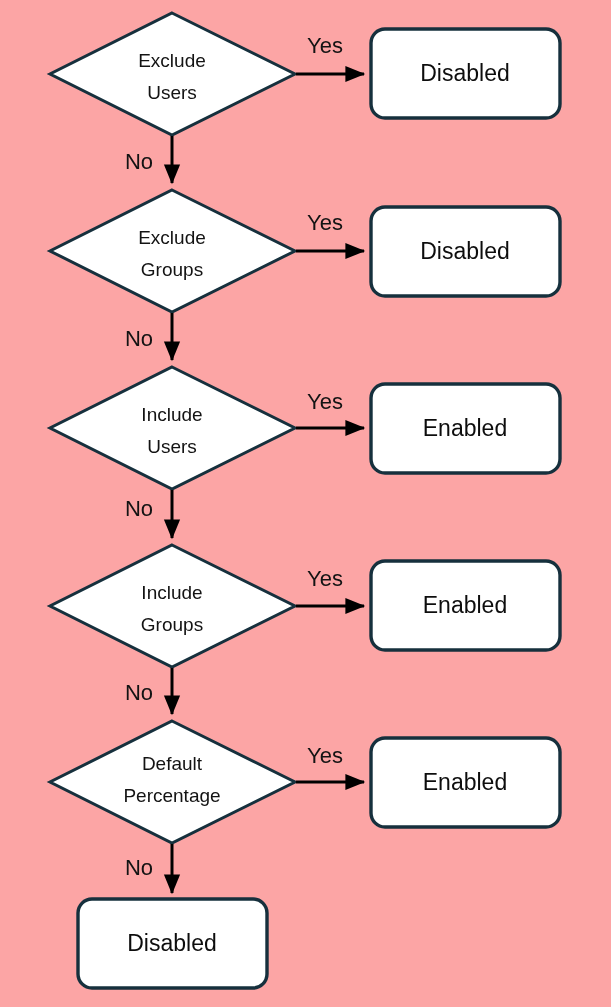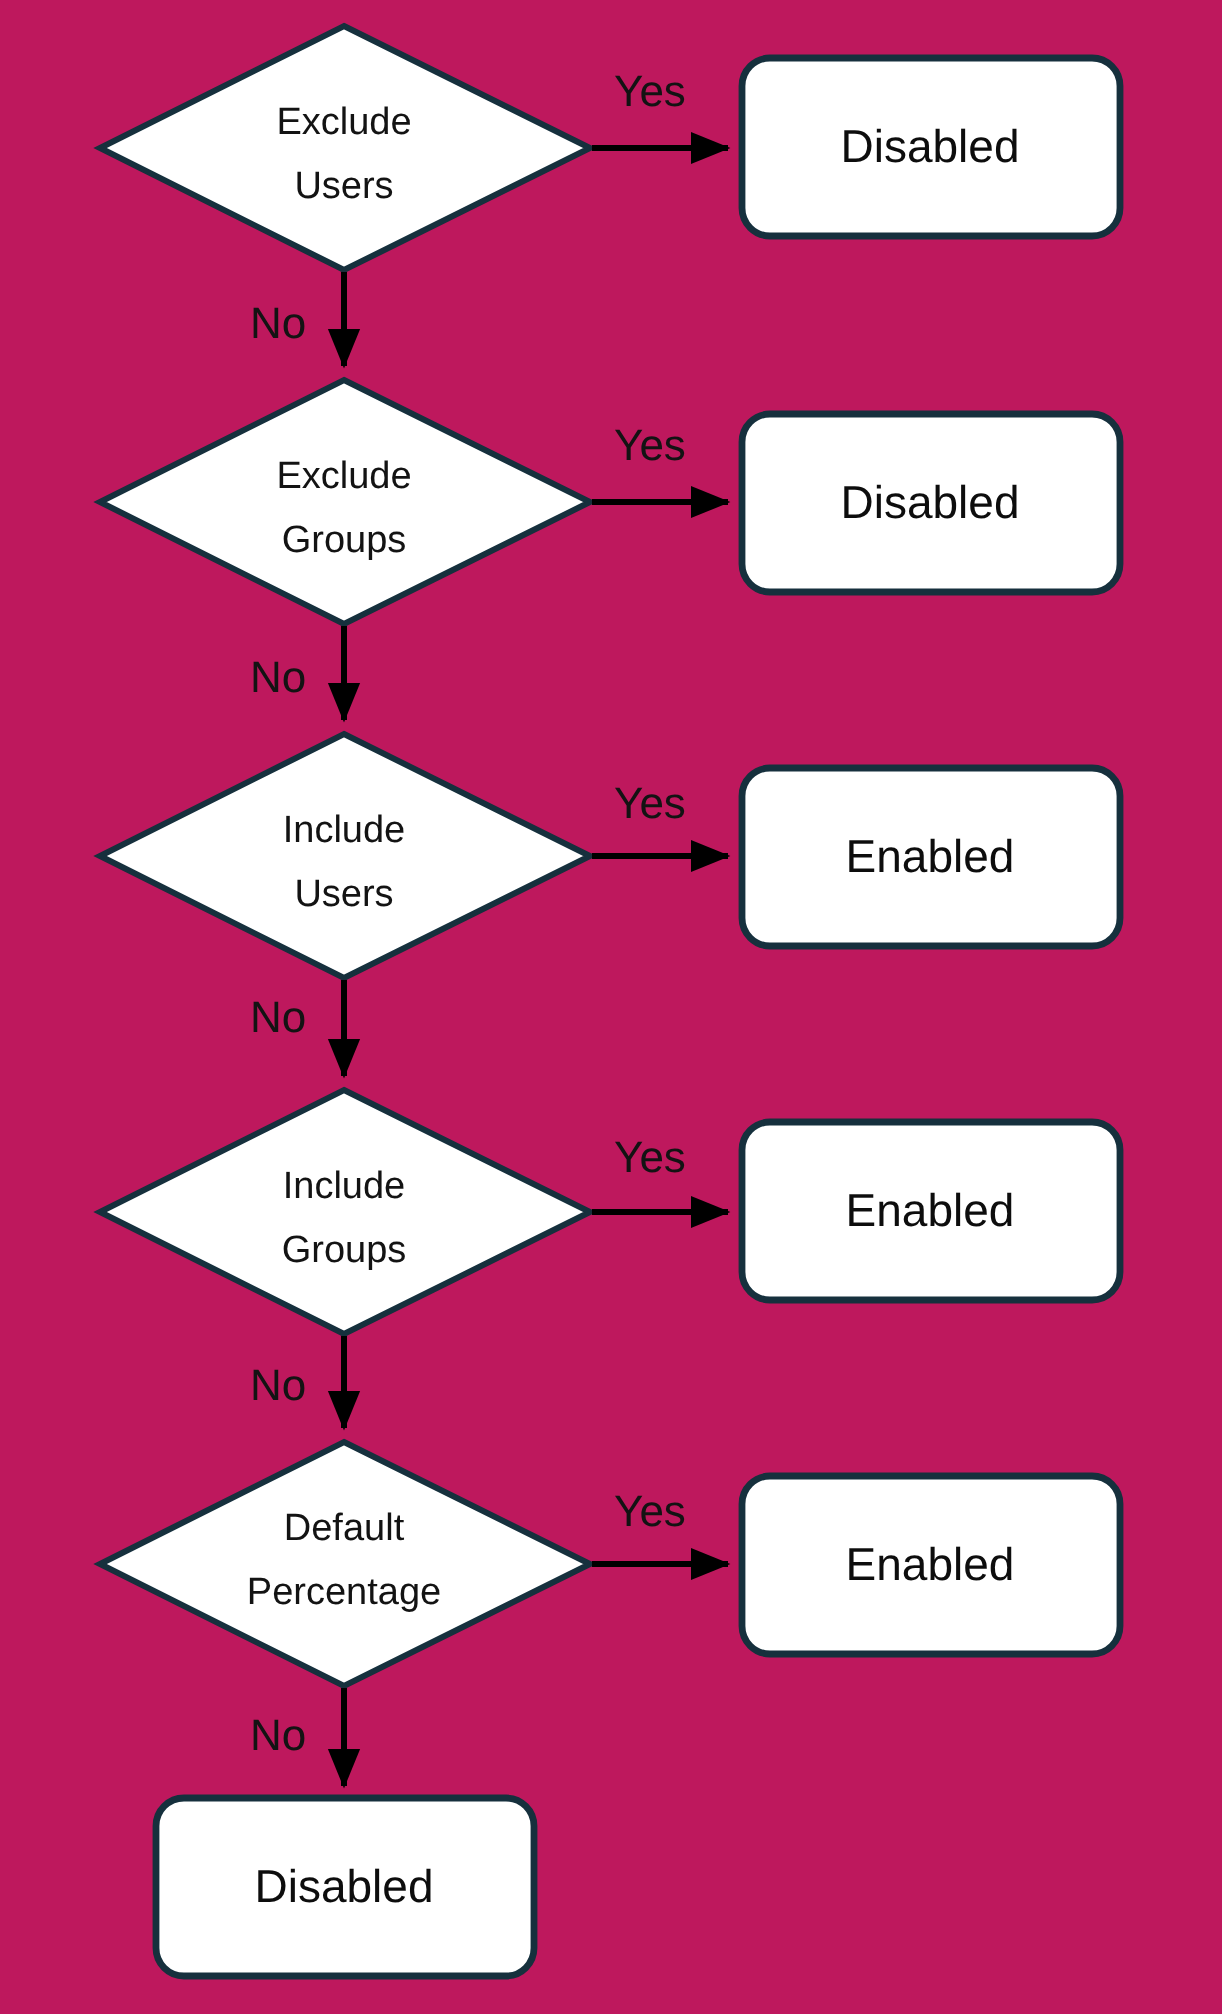--- a/index.html
+++ b/index.html
@@ -8,21 +8,21 @@
     padding: 0;
     background: #ffffff;
   }
   body {
     font-family: "Liberation Sans", sans-serif;
   }
   #canvas {
     position: relative;
     width: 611px;
     height: 1007px;
-    background: #be185d;
+    background: #fca5a5;
     overflow: hidden;
   }
   #flow-svg {
     position: absolute;
     left: 0;
     top: 0;
     width: 611px;
     height: 1007px;
   }
   .node-shape {

